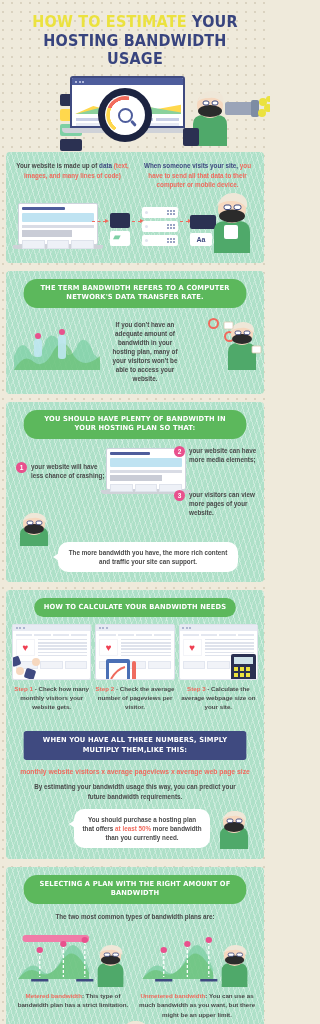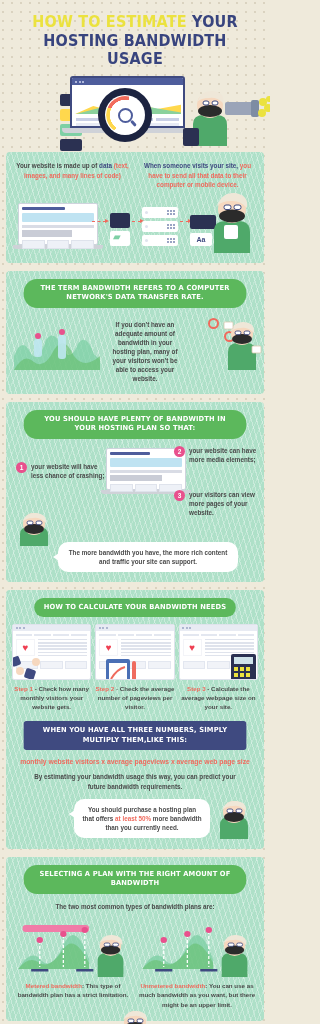--- a/index.html
+++ b/index.html
@@ -538,21 +538,21 @@
                 <rect x="17" y="26" width="4" height="4"></rect>
             </g>
           </svg>
         </div>
         <div class="step-lbl">
           <b>Step 3</b><span> - Calculate the average webpage size on your site.</span>
         </div>
       </div>
     </div>
 
-    <div style="margin-top:9px;">
+    <div style="margin-top:19px;">
       <div class="banner navy">WHEN YOU HAVE ALL THREE NUMBERS, SIMPLY MULTIPLY THEM,LIKE THIS:</div>
     </div>
 
     <div class="formula">
       <span>monthly website visitors </span><span>x</span><span> average pageviews </span><span>x</span><span> average web page size</span>
     </div>
 
     <div class="note">By estimating your bandwidth usage this way, you can predict your future bandwidth requirements.</div>
 
     <div style="position:relative; margin-top:8px; height:40px;">

